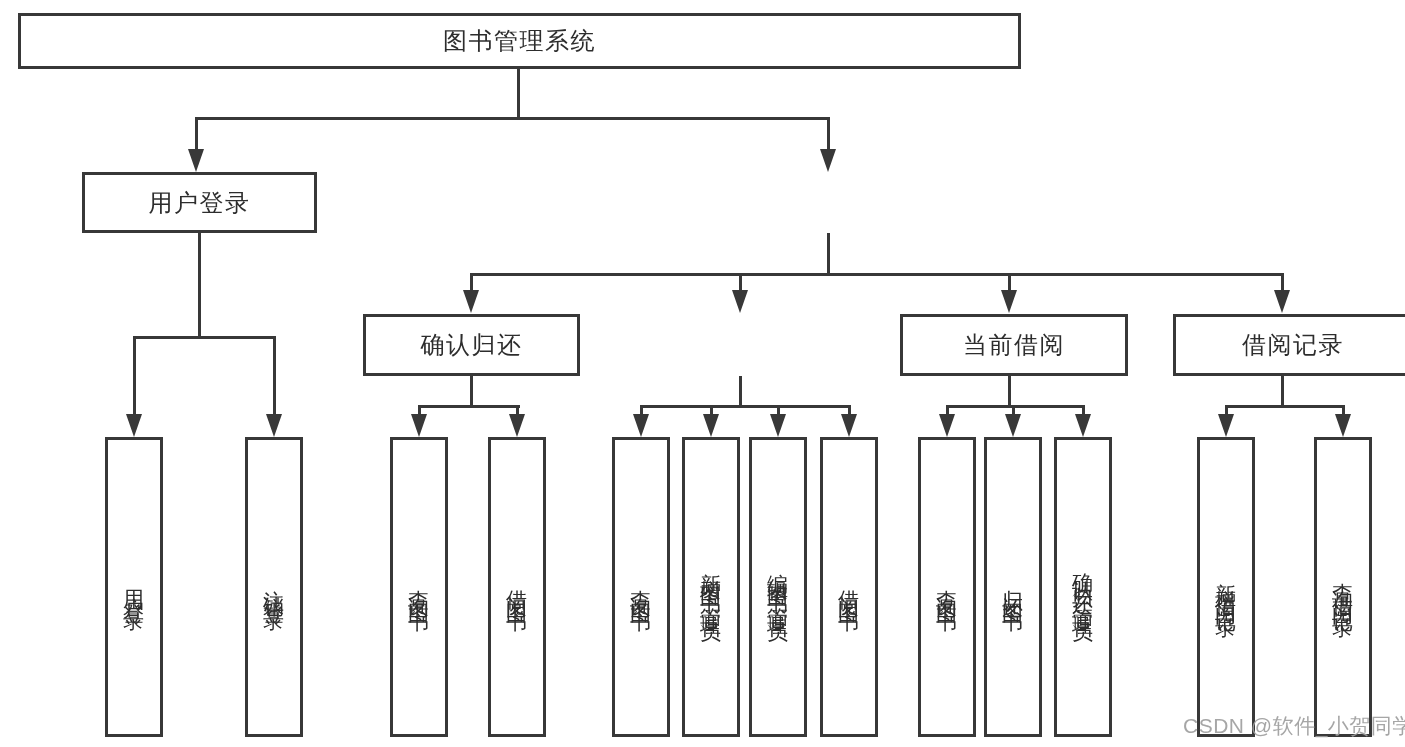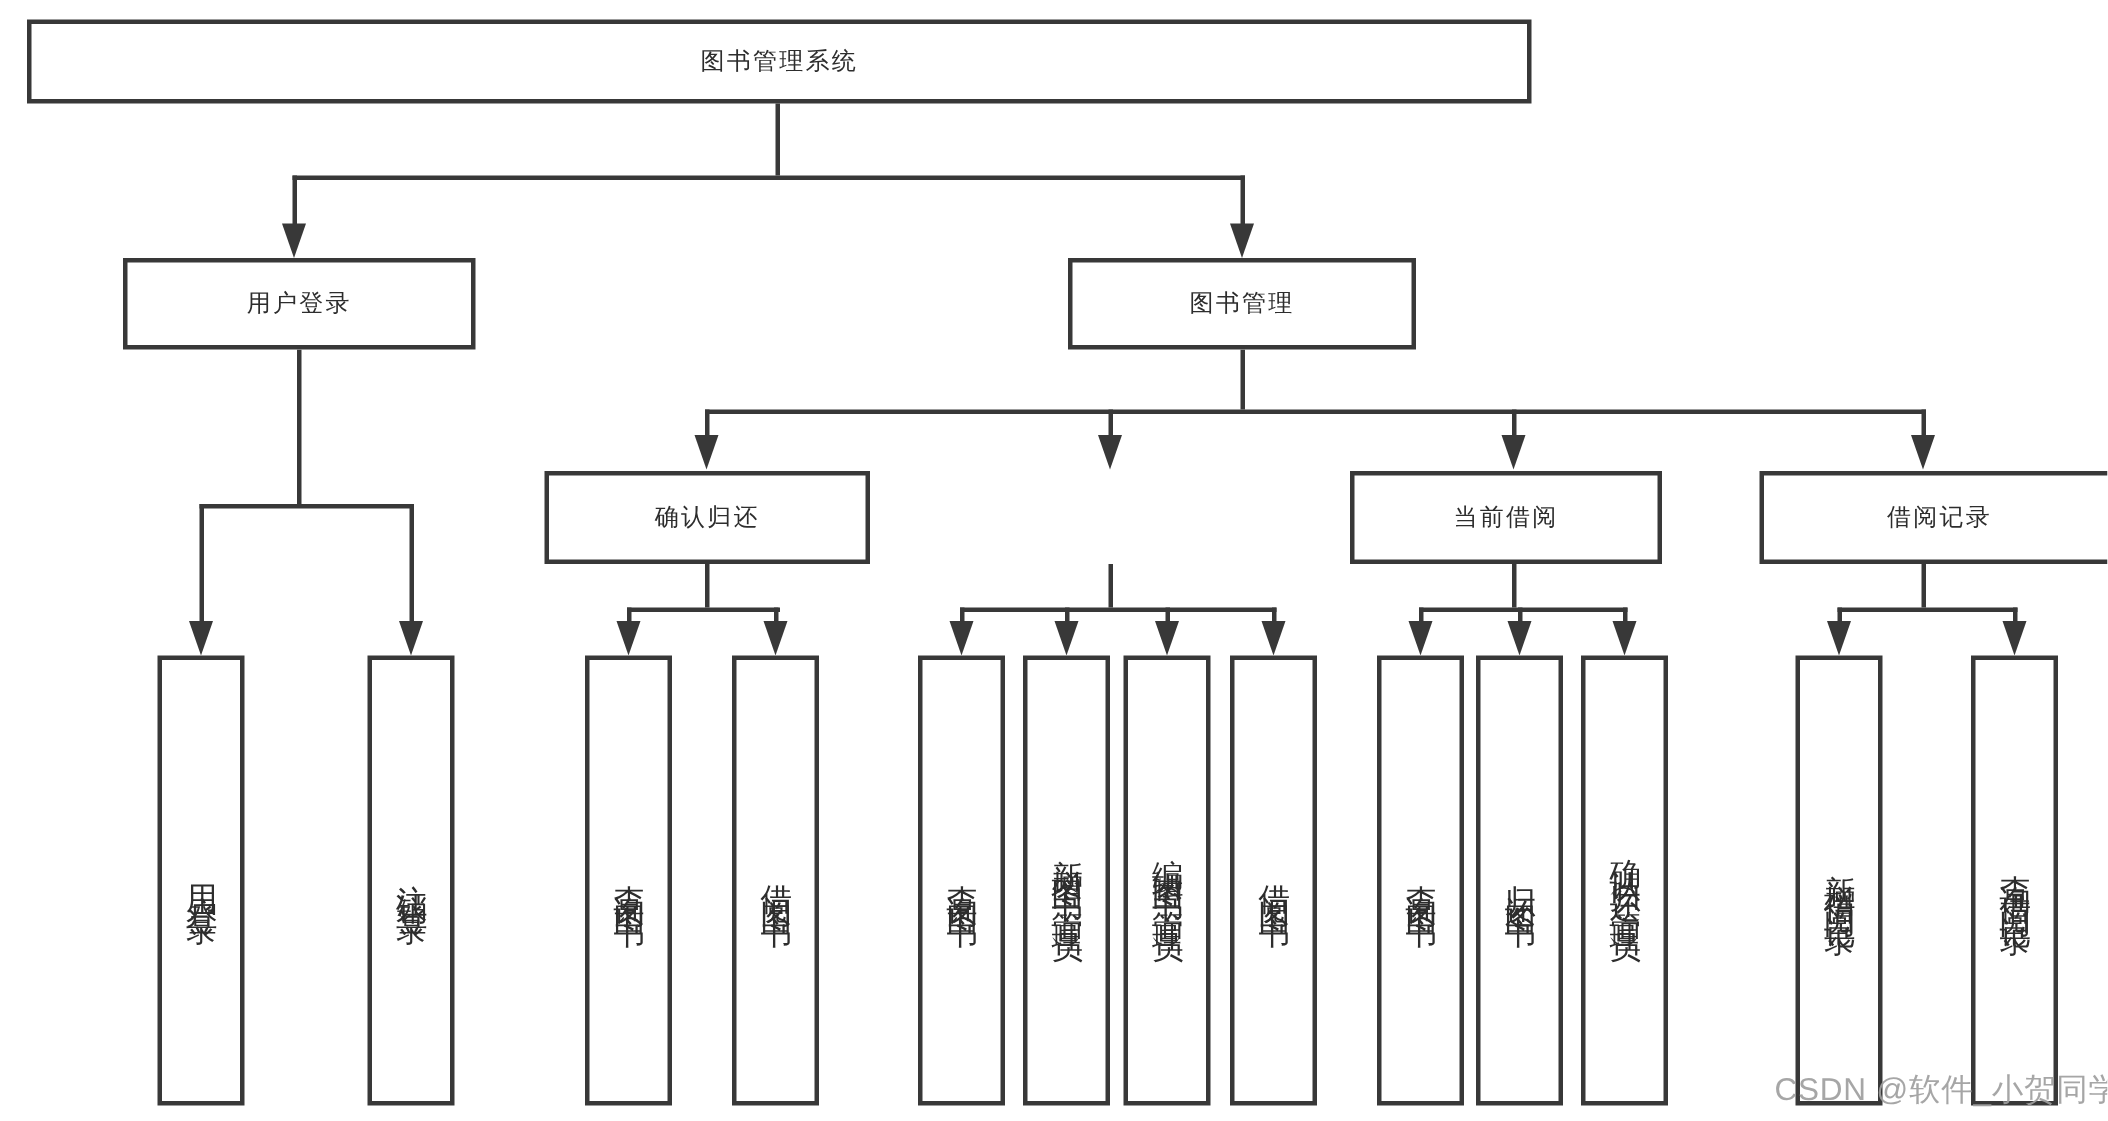--- a/index.html
+++ b/index.html
@@ -6,21 +6,21 @@
   .canvas {
     position:relative; width:1405px; height:747px; background:#ffffff;
     overflow:hidden; font-family:"Liberation Sans", sans-serif;
   }
   .box {
     position:absolute; box-sizing:border-box;
     border:3px solid #383838; background:#ffffff;
     display:flex; align-items:center; justify-content:center;
     color:#2d2d2d; z-index:2;
   }
-  .hlabel { font-size:16px; letter-spacing:1.5px; white-space:nowrap; }
+  .hlabel { font-size:24px; letter-spacing:1.5px; white-space:nowrap; }
   .vlabel {
     writing-mode:vertical-rl; text-orientation:mixed;
     font-size:21px; letter-spacing:7px; line-height:1.1; white-space:nowrap;
   }
   .line { position:absolute; background:#383838; z-index:1; }
   .arrow {
     position:absolute; width:0; height:0; z-index:1;
     border-left:8px solid transparent; border-right:8px solid transparent;
     border-top:23px solid #383838;
   }
@@ -94,28 +94,25 @@
   <div class="line" style="left:1342px; top:405px; width:3px; height:14px;"></div>
   <div class="arrow" style="left:1335px; top:414px;"></div>
 
   <div class="box" style="left:18px; top:13px; width:1003px; height:56px;">
     <span class="hlabel">图书管理系统</span>
   </div>
 
   <div class="box" style="left:82px; top:172px; width:235px; height:61px;">
     <span class="hlabel">用户登录</span>
   </div>
-  <div class="box" style="left:712px; top:172px; width:232px; height:61px;">
-    <span class="hlabel">图书管理</span>
-  </div>
 
   <div class="box" style="left:363px; top:314px; width:217px; height:62px;">
     <span class="hlabel">确认归还</span>
   </div>
-  <div class="box" style="left:900px; top:314px; width:208px; height:62px;">
+  <div class="box" style="left:900px; top:314px; width:228px; height:62px;">
     <span class="hlabel">当前借阅</span>
   </div>
   <div class="box" style="left:1173px; top:314px; width:240px; height:62px;">
     <span class="hlabel">借阅记录</span>
   </div>
 
   <div class="box" style="left:105px; top:437px; width:58px; height:300px;">
     <span class="vlabel">用户登录</span>
   </div>
   <div class="box" style="left:245px; top:437px; width:58px; height:300px;">

